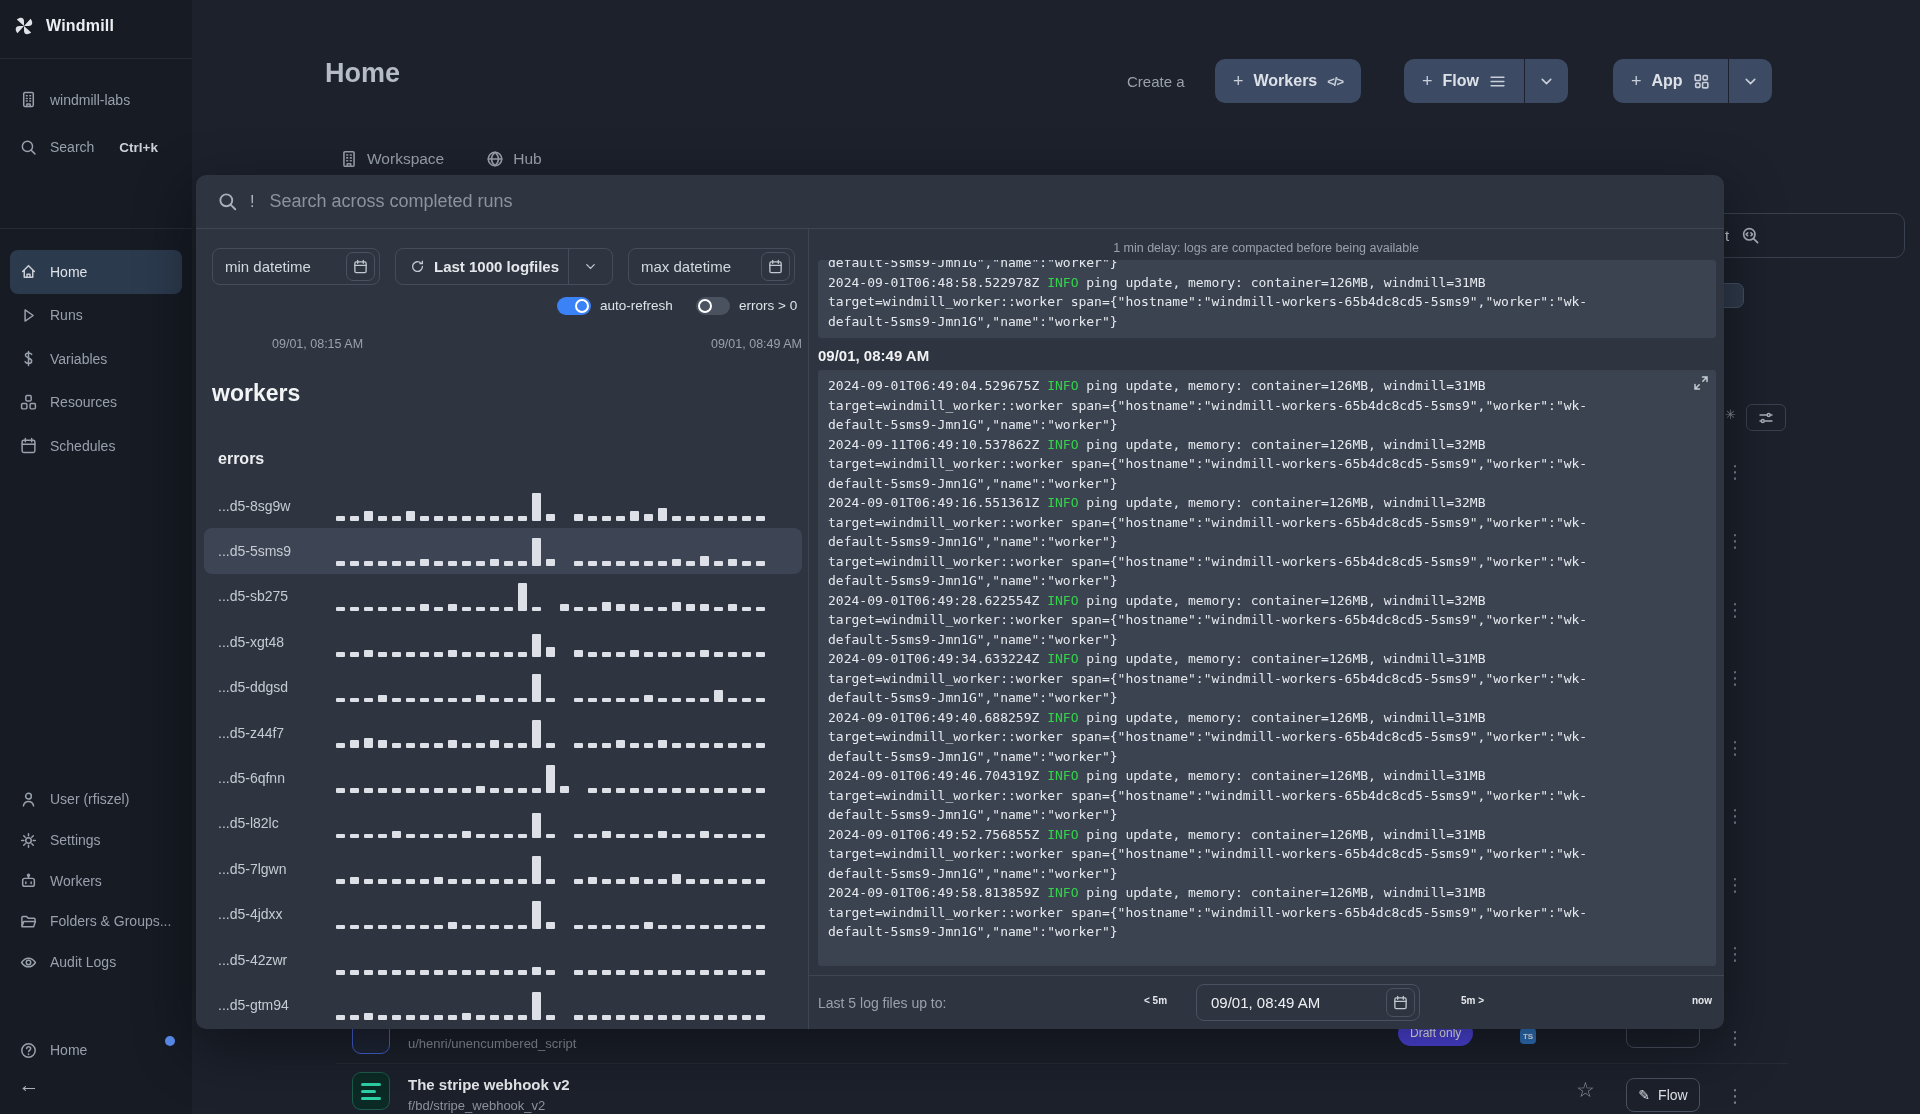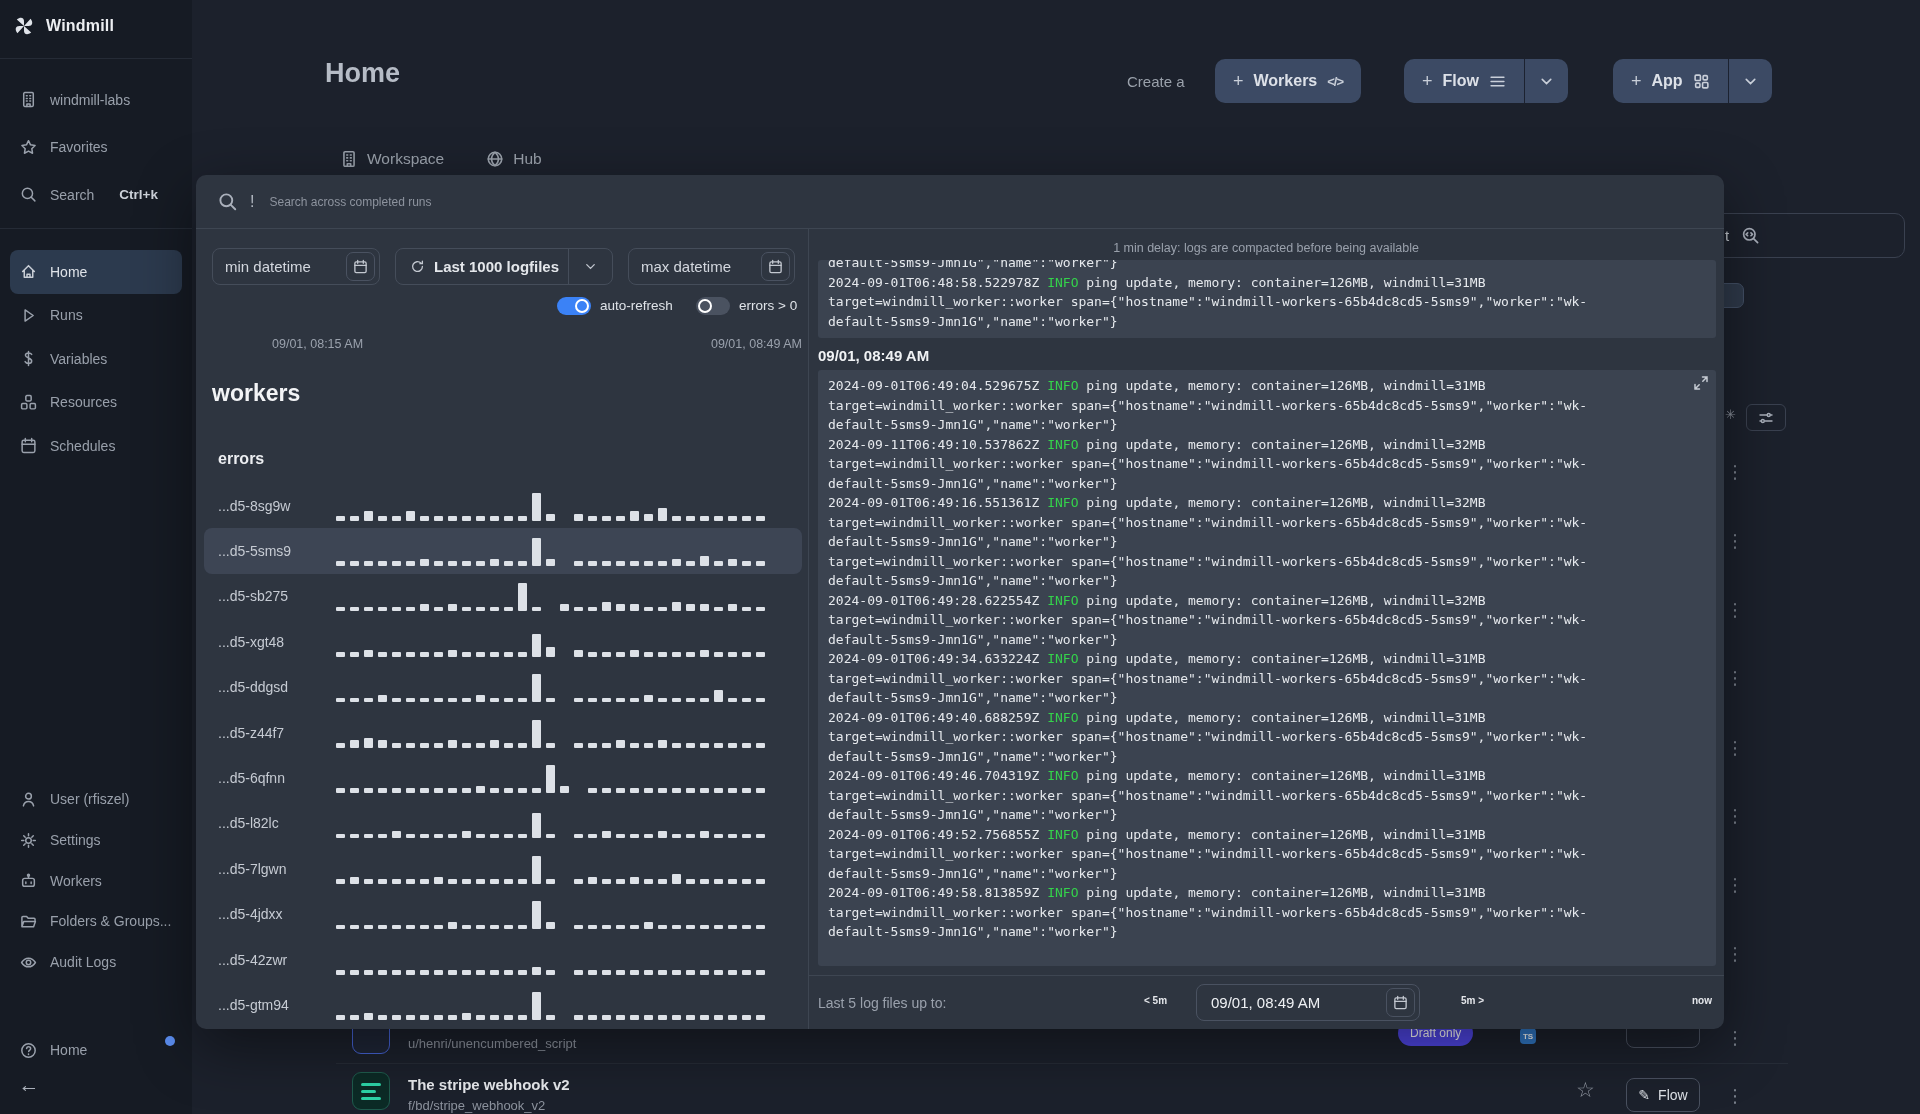--- a/index.html
+++ b/index.html
@@ -66,21 +66,21 @@
   .flow-icon-b i{display:block;height:3px;border-radius:2px;background:#2dd4a8;}
   .row-title{position:absolute;font-size:15px;font-weight:600;color:#e8eaee;}
   .star-btn{position:absolute;color:#8d939e;font-size:21px;cursor:pointer;}
 
   
   .modal{position:absolute;left:196px;top:175px;width:1528px;height:854px;background:#2e3540;border-radius:10px;
     box-shadow:0 18px 60px rgba(0,0,0,.45);z-index:5;overflow:hidden;}
   .m-search{position:absolute;left:0;top:0;right:0;height:53px;display:flex;align-items:center;padding-left:22px;gap:13px;}
   .m-search svg{width:19px;height:19px;stroke:#aab0bb;fill:none;stroke-width:1.6;stroke-linecap:round;}
   .m-search .bang{color:#b3b9c2;font-size:16px;}
-  .m-search input{flex:1;background:transparent;border:none;outline:none;color:#dfe3e8;font-size:12px;font-family:inherit;}
+  .m-search input{flex:1;background:transparent;border:none;outline:none;color:#dfe3e8;font-size:18px;font-family:inherit;}
   .m-search input::placeholder{color:#8d939e;}
   .m-hr{position:absolute;left:0;right:0;top:53px;height:1px;background:#3e4652;}
   .m-vr{position:absolute;left:612px;top:53px;bottom:0;width:1px;background:#3e4652;}
 
   .fbox{position:absolute;height:37px;border:1px solid #454d5a;border-radius:8px;display:flex;align-items:center;
     font-size:15px;color:#d3d7de;}
   .fbox .cal-btn{width:29px;height:29px;border:1px solid #4a5261;border-radius:7px;display:flex;align-items:center;
     justify-content:center;margin-left:auto;margin-right:4px;cursor:pointer;}
   .fbox svg{width:15px;height:15px;stroke:#c3c8d0;fill:none;stroke-width:1.4;stroke-linecap:round;}
   .fbox .chev-part{height:100%;border-left:1px solid #454d5a;display:flex;align-items:center;justify-content:center;
@@ -248,28 +248,20 @@
             <svg viewBox="0 0 16 16">
               <rect x="3.5" y="1.5" width="9" height="13" rx="1"></rect>
               <path d="M6 4.5h.8M9.2 4.5h.8M6 7h.8M9.2 7h.8M6 9.5h.8M9.2 9.5h.8M6.5 14.5v-2.3h3v2.3"></path>
             </svg>
           </span>
           <span>windmill-labs</span>
         </div>
         <div class="sb-item" style="height: 47.5px;">
           <span class="ic">
             <svg viewBox="0 0 16 16">
-              <path d="M8 1.6l1.9 3.9 4.3.6-3.1 3 .7 4.3L8 11.4l-3.8 2 .7-4.3-3.1-3 4.3-.6z"></path>
-            </svg>
-          </span>
-          <span>Favorites</span>
-        </div>
-        <div class="sb-item" style="height: 47.5px;">
-          <span class="ic">
-            <svg viewBox="0 0 16 16">
               <circle cx="7" cy="7" r="4.8"></circle>
               <path d="M10.6 10.6L14 14"></path>
             </svg>
           </span>
           <span>Search</span>
           <span class="shortcut">Ctrl+k</span>
         </div>
       </div>
     <div class="sb-divider" style="top:228px;"></div>
     <div id="sb-nav" class="sb-col" style="top:250px;">

